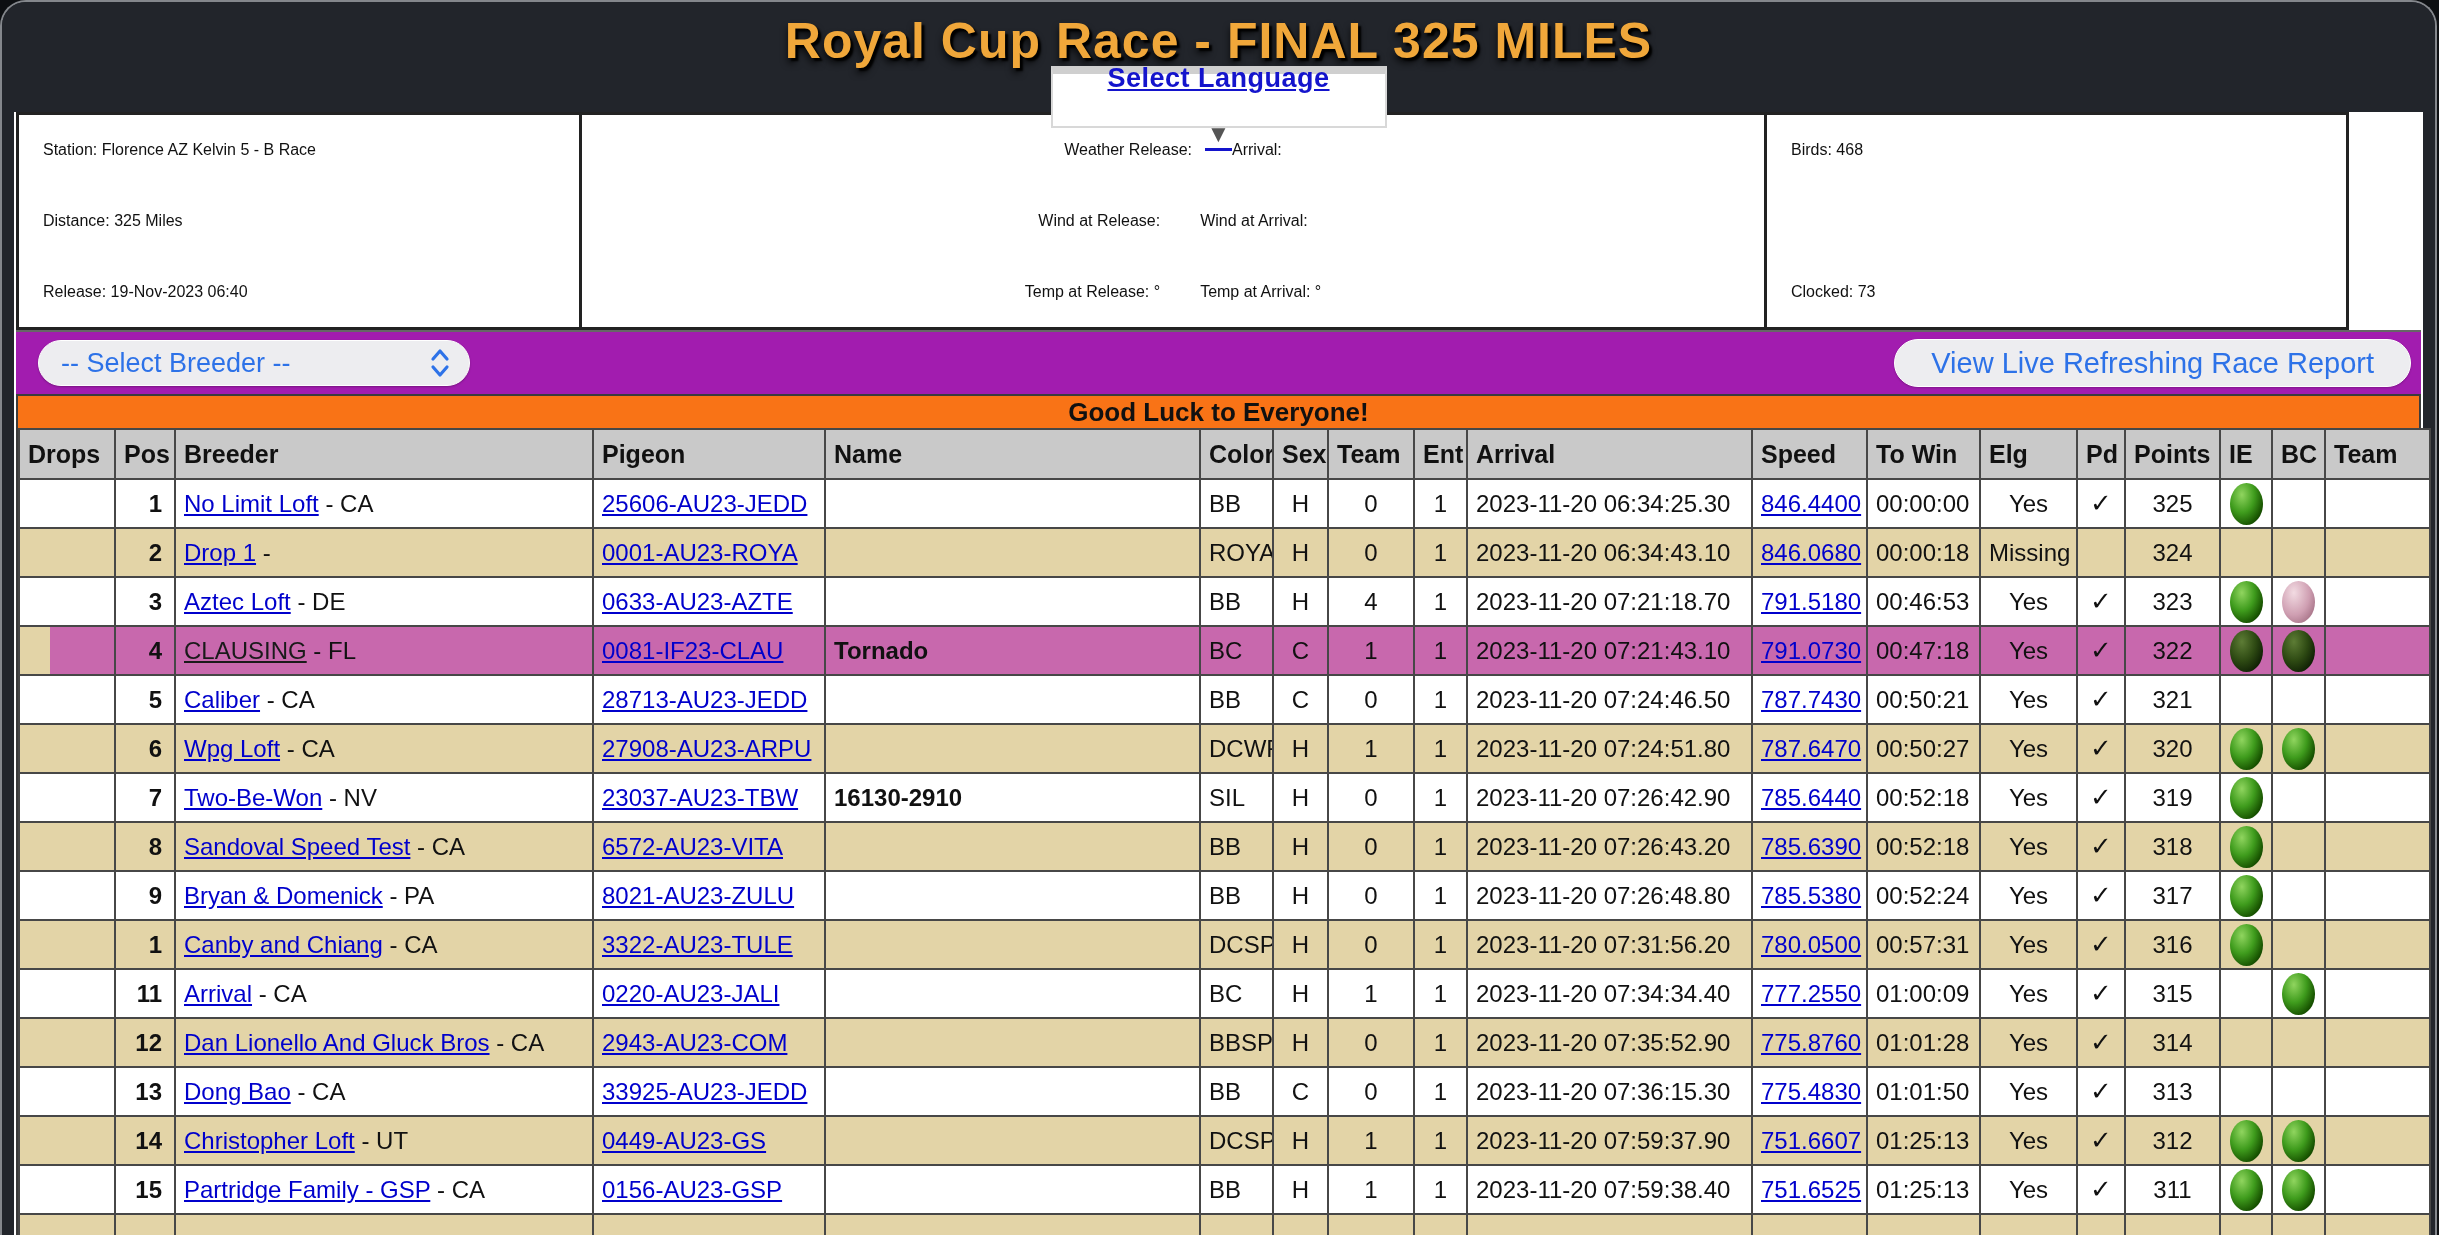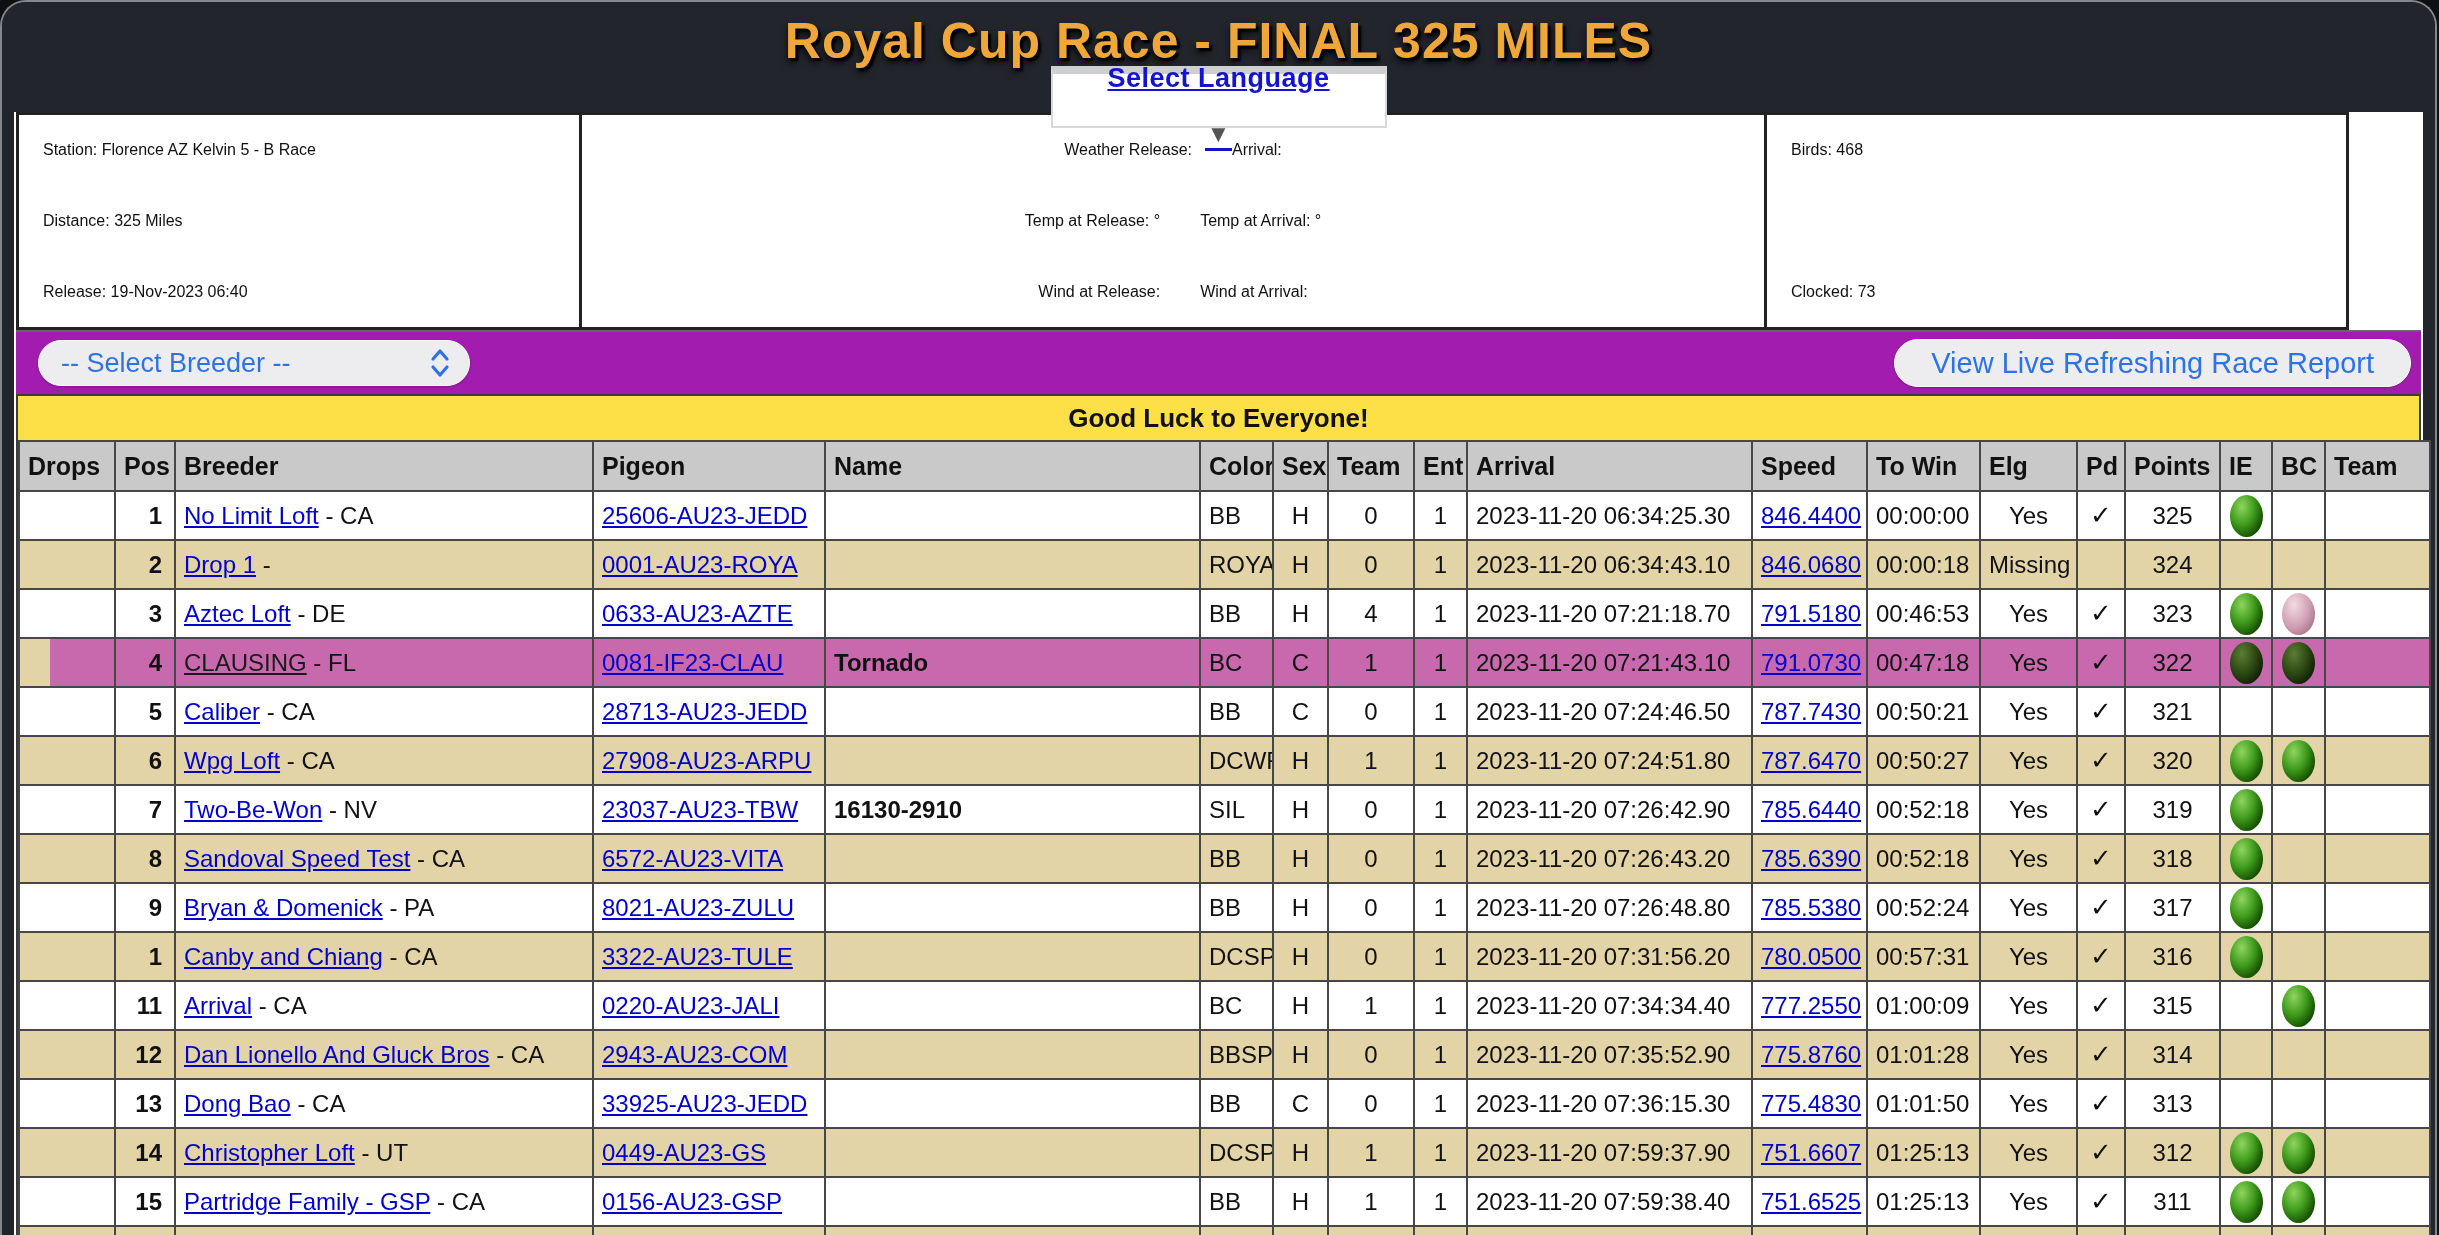--- a/index.html
+++ b/index.html
@@ -69,22 +69,22 @@
     color:#2d72e8; font-size:27px; cursor:default;
   }
   .live-report-btn {
     height:48px; border-radius:24px; border:1px solid #fff;
     background:#ededf0; box-shadow:0 1px 2px rgba(0,0,0,.2);
     color:#2d72e8; font-size:29px; padding:0 36px;
     display:flex; align-items:center;
   }
   
   .table-wrap { border:2px solid #3c3c3c; border-bottom:none; }
-  .banner { height:44px; display:flex; align-items:center; justify-content:center;
-    font-size:26px; font-weight:bold; background:#fde047; }
+  .banner { height:32px; display:flex; align-items:center; justify-content:center;
+    font-size:26px; font-weight:bold; background:#f97316; }
   table { border-collapse:collapse; table-layout:fixed; width:100%; }
   th, td { border:2px solid #474747; overflow:hidden; white-space:nowrap; }
   th {
     background:#c9c9c9; font-size:25px; font-weight:bold; text-align:left;
     height:50px; padding:0 8px;
   }
   td { height:49px; font-size:24px; padding:0 8px; background:#fff; }
   tr.tan td { background:#e3d4a7; }
   tr.highlight td { background:#c868ad; }
   tr.highlight td.drops-cell { background:linear-gradient(90deg,#e3d4a7 0 30px,#c868ad 30px 100%); }
@@ -129,26 +129,26 @@
         <div class="info-line">Station: Florence AZ Kelvin 5 - B Race</div>
         <div class="info-line">Distance: 325 Miles</div>
         <div class="info-line">Release: 19-Nov-2023 06:40</div>
       </div>
       <div class="info-box box-weather" id="weather-box">
           <div class="info-line weather-line">
             <span>Weather Release:</span>
             <span>Arrival:</span>
           </div>
           <div class="info-line weather-line">
+            <span>Wind at Release:</span>
+            <span>Wind at Arrival:</span>
+          </div>
+          <div class="info-line weather-line">
             <span>Temp at Release: °</span>
             <span>Temp at Arrival: °</span>
-          </div>
-          <div class="info-line weather-line">
-            <span>Wind at Release:</span>
-            <span>Wind at Arrival:</span>
           </div>
         </div>
       <div class="info-box box-stats">
         <div class="info-line">Birds: 468</div>
         <div class="info-line">Clocked: 73</div>
       </div>
       <div class="info-spacer"></div>
     </div>
 
     <div class="toolbar">

